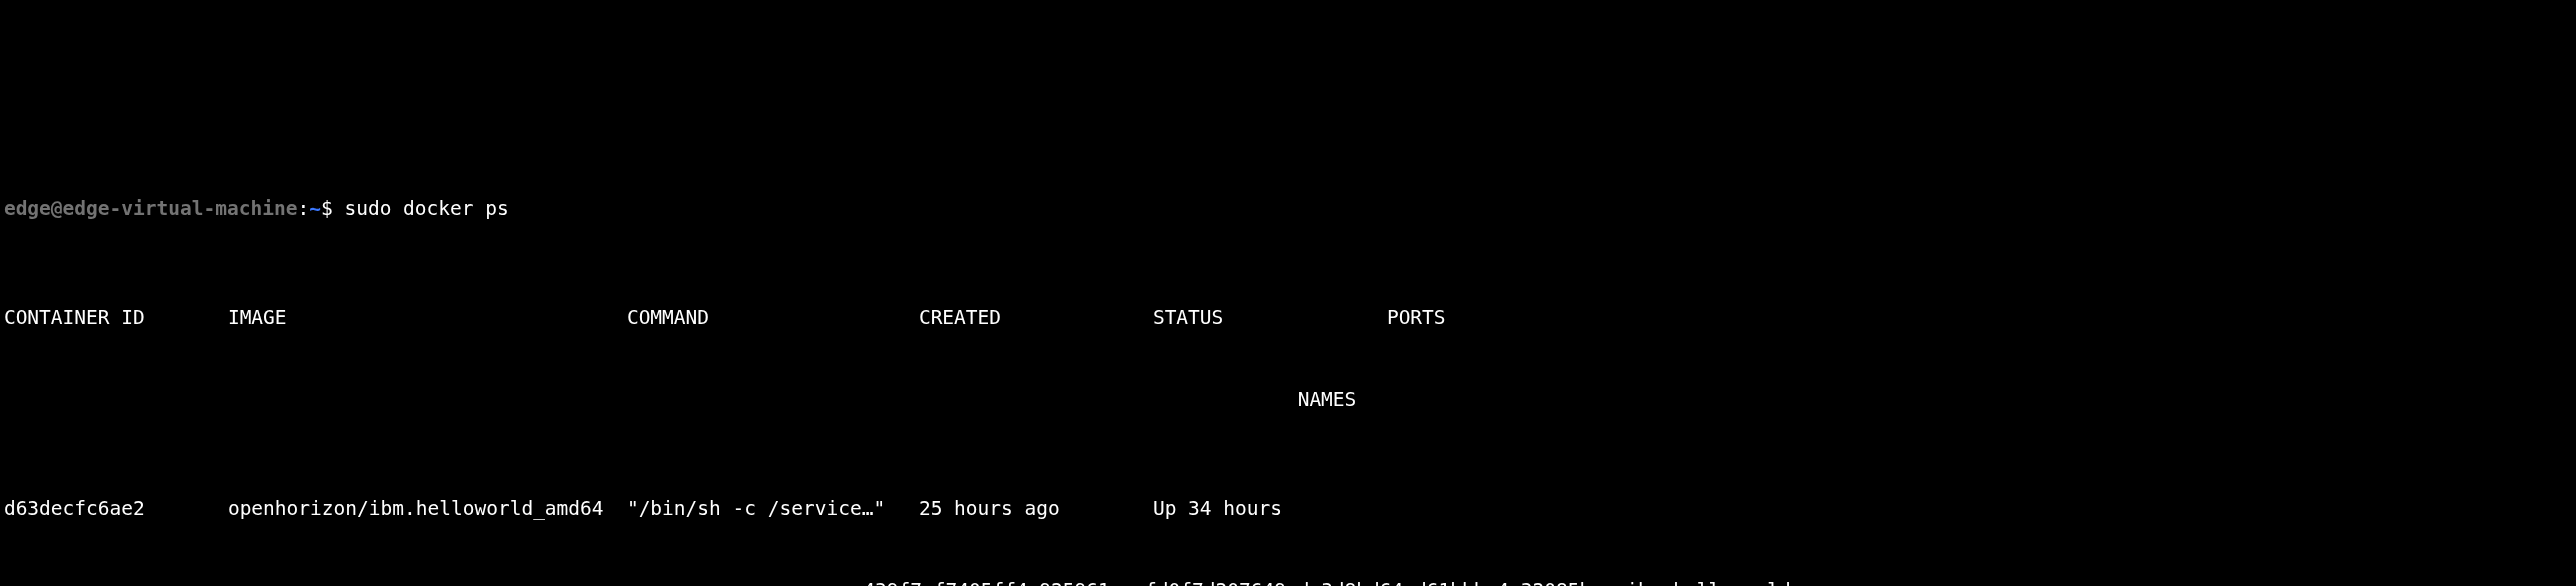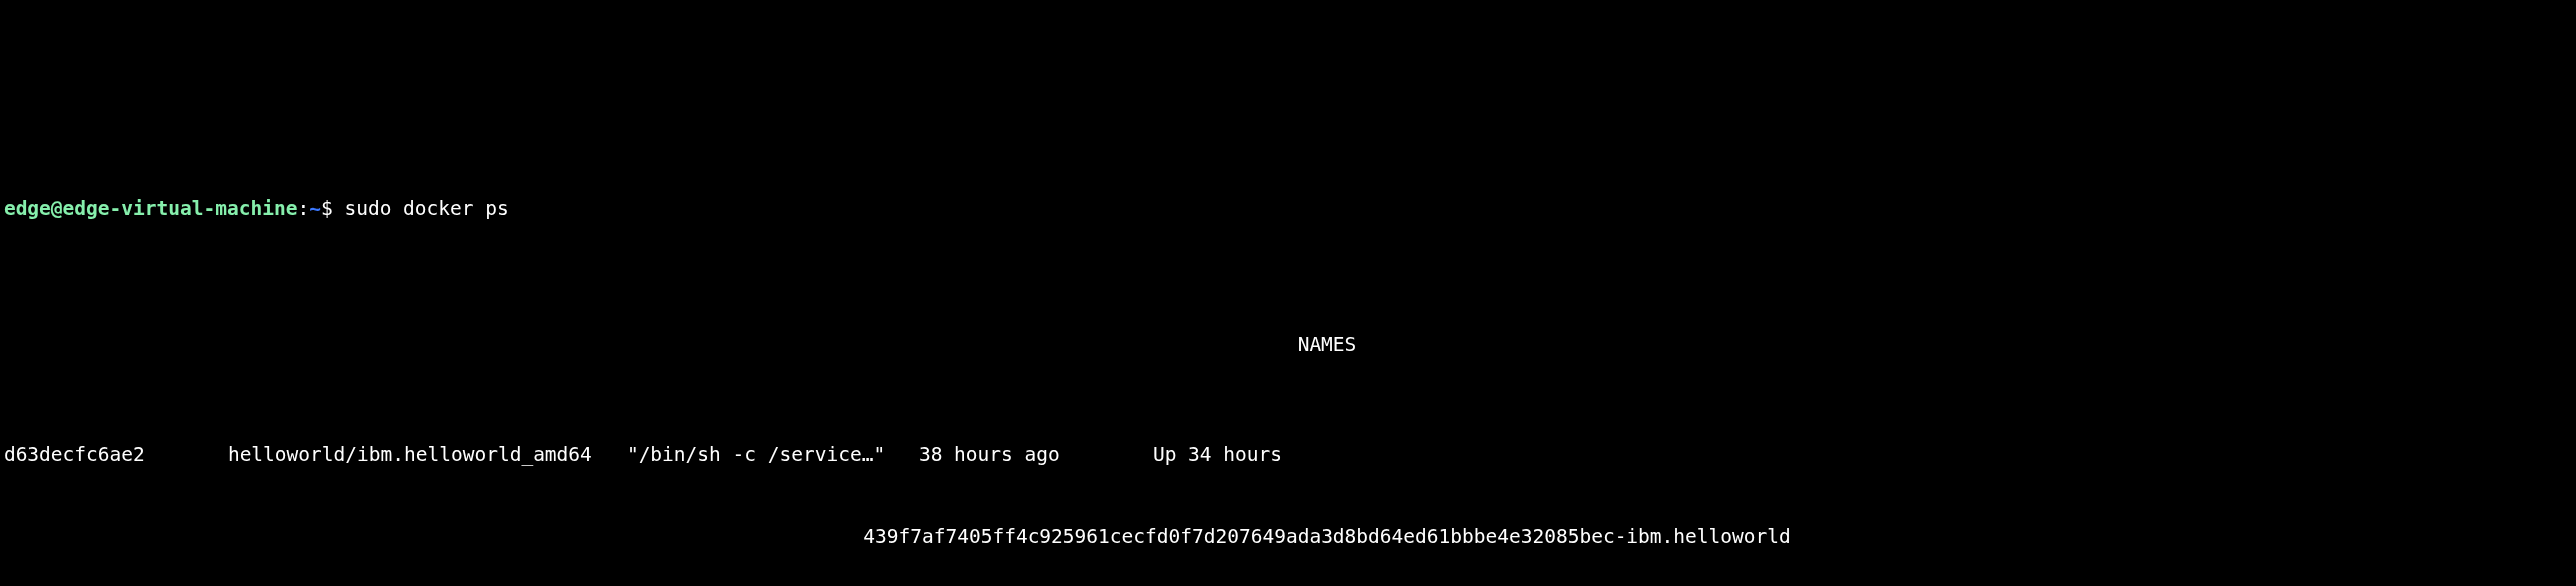--- a/index.html
+++ b/index.html
@@ -10,21 +10,21 @@
     body {
       background-color: #000000;
       color: #ffffff;
       font-family: "SF Mono", "Menlo", "Monaco", "Consolas", monospace;
       font-size: 19.5px;
       line-height: 1.4;
       padding: 3.9px;
       white-space: pre-wrap;
       word-break: break-all;
     }
-    .green { color: #86efac; font-weight: bold; }
+    .green { color: #737373; font-weight: bold; }
     .blue { color: #3b78ff; font-weight: bold; }
     .white { color: #ffffff; }
     .line {
       display: block;
     }
     .header-row {
       display: flex;
     }
     .header-row span, .data-row span {
       display: inline-block;
@@ -41,25 +41,26 @@
 <body>
 
 
 
 <div>
 
 
 <div class="line"><span class="green">edge</span><span class="green">@</span><span class="green">edge-virtual-machine</span><span class="white">:</span><span class="blue">~</span><span class="white">$ </span><span class="white">sudo docker ps</span></div>
 
 
+<div class="line header-row"><span class="col-container-id">CONTAINER ID</span><span class="col-image">IMAGE</span><span class="col-command">COMMAND</span><span class="col-created">CREATED</span><span class="col-status">STATUS</span><span class="col-ports">PORTS</span></div>
 
 <div class="line indent"><span>NAMES</span></div>
 
 
-<div class="line header-row"><span class="col-container-id">d63decfc6ae2</span><span class="col-image">helloworld/ibm.helloworld_amd64</span><span class="col-command">"/bin/sh -c /service…"</span><span class="col-created">38 hours ago</span><span class="col-status">Up 34 hours</span><span class="col-ports"></span></div>
+<div class="line header-row"><span class="col-container-id">d63decfc6ae2</span><span class="col-image">openhorizon/ibm.helloworld_amd64</span><span class="col-command">"/bin/sh -c /service…"</span><span class="col-created">25 hours ago</span><span class="col-status">Up 34 hours</span><span class="col-ports"></span></div>
 
 <div class="line indent"><span>439f7af7405ff4c925961cecfd0f7d207649ada3d8bd64ed61bbbe4e32085bec-ibm.helloworld</span></div>
 
 
 
 
 
 
 
 

